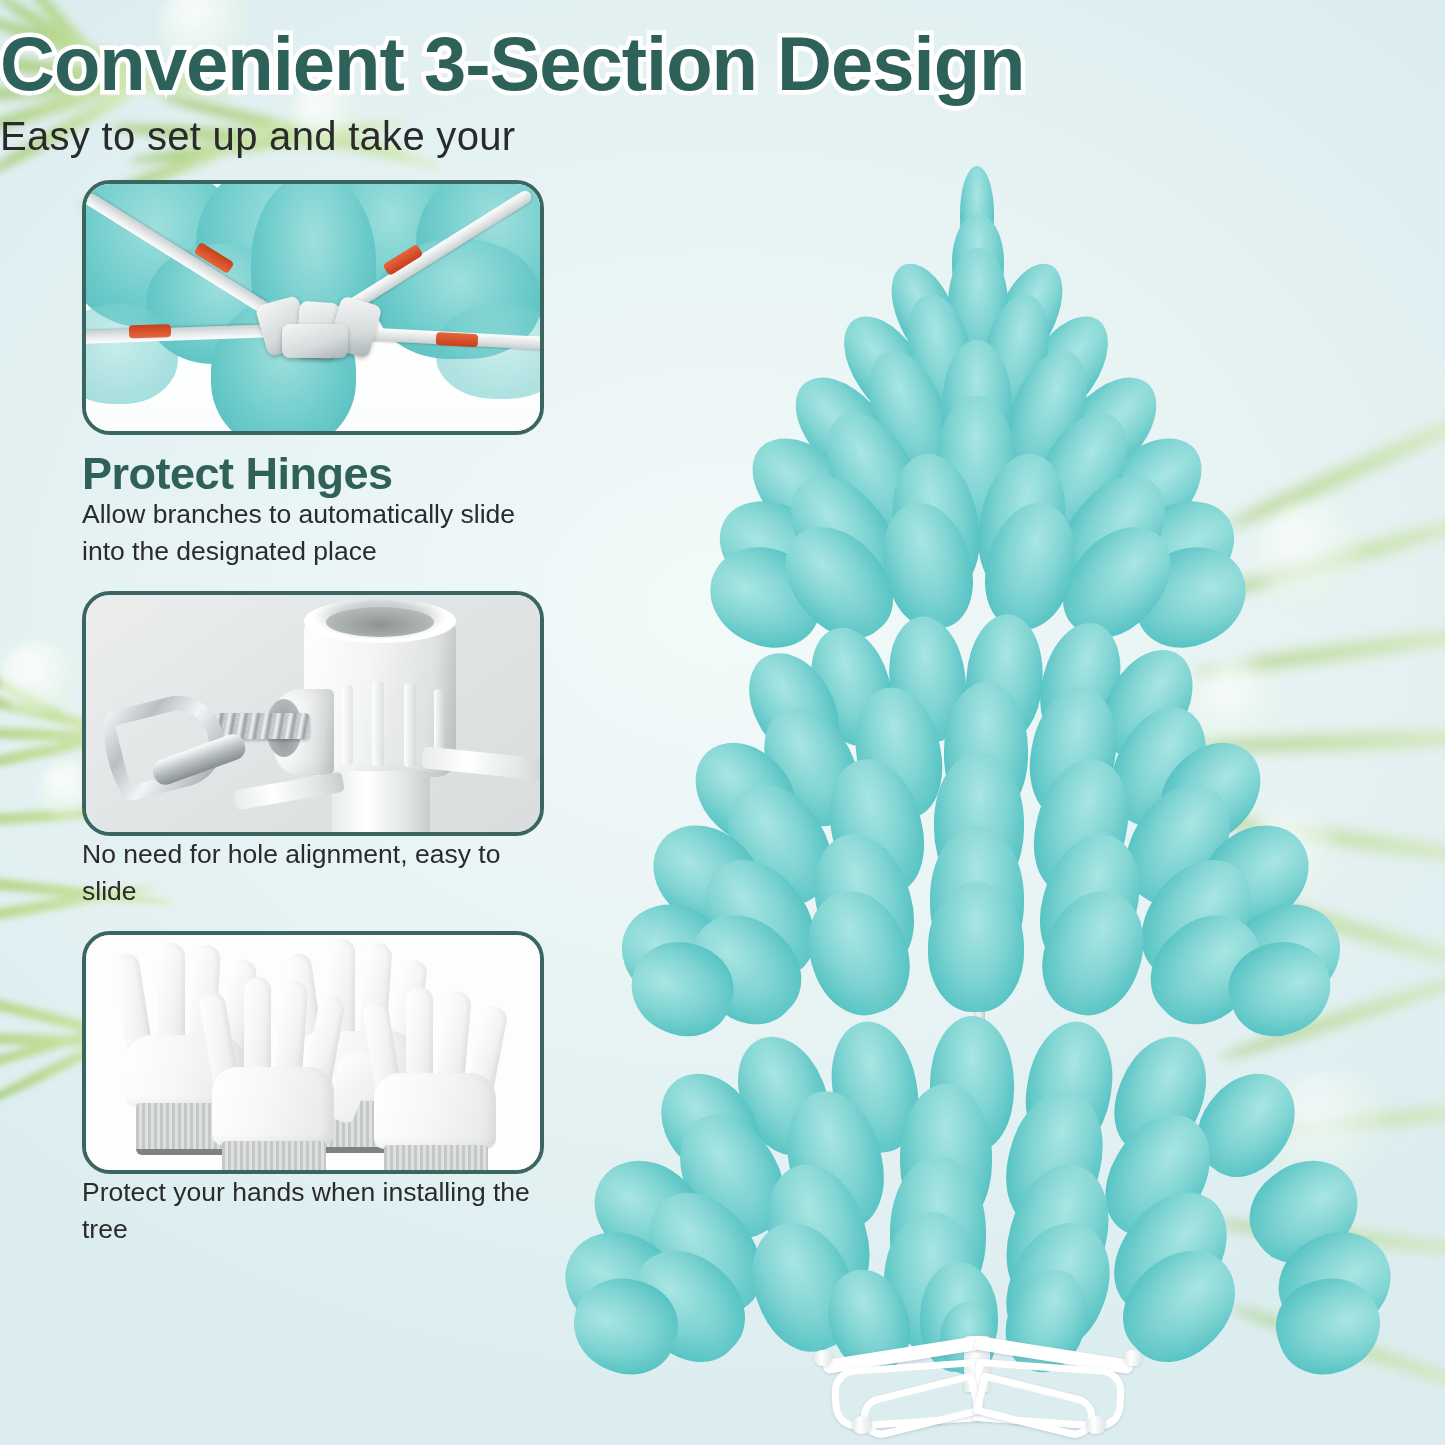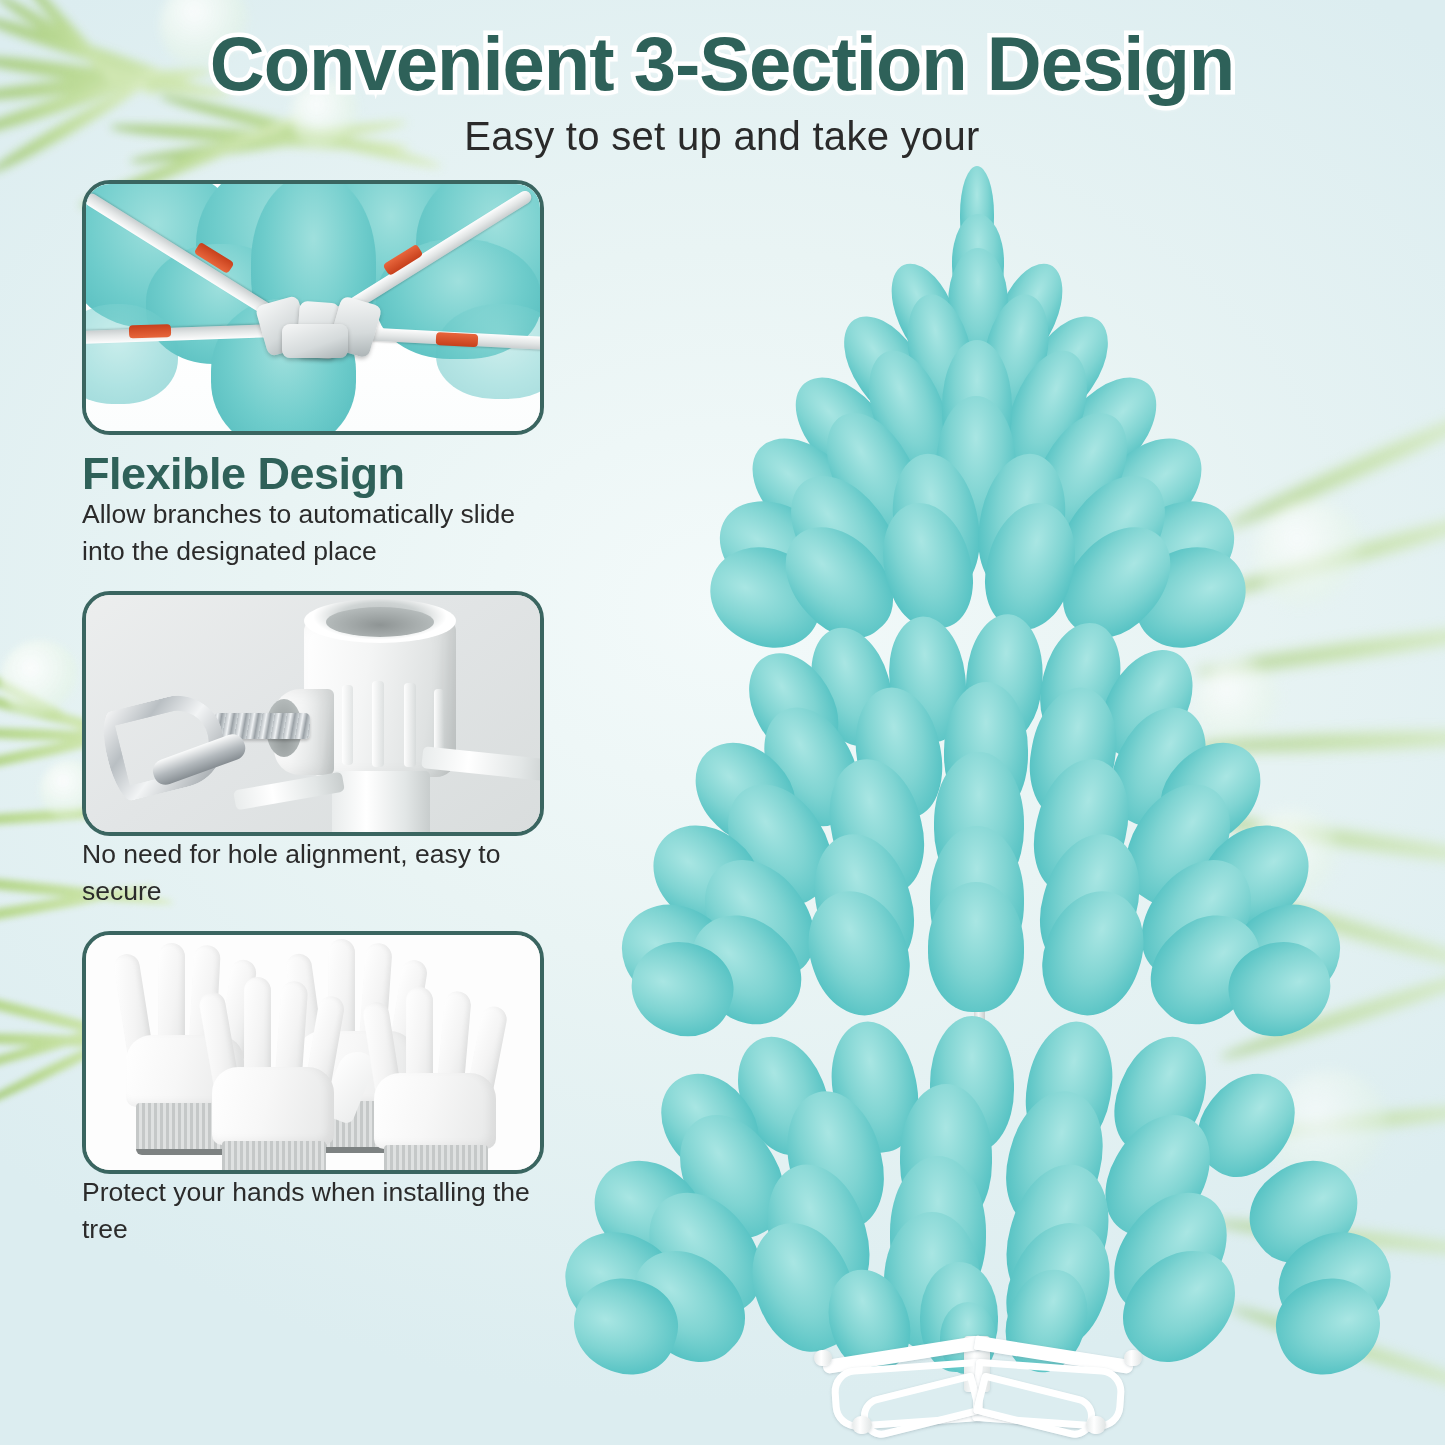--- a/index.html
+++ b/index.html
@@ -40,21 +40,20 @@
 
   .blurwrap-tl { filter: blur(5px); opacity: .88; }
   .blurwrap-l  { filter: blur(3px); opacity: .92; }
   .blurwrap-r  { filter: blur(7px); opacity: .75; }
   .blurwrap-br { filter: blur(6px); opacity: .6; }
 
   
   .header {
     position: absolute;
     top: 24px; left: 0; right: 1px;
-    text-align: center;
     z-index: 12;
   }
   .title {
     font-size: 76px;
     font-weight: 800;
     letter-spacing: -1px;
     color: #2e6159;
     line-height: 1.05;
     -webkit-text-stroke: 9px #ffffff;
     paint-order: stroke fill;
@@ -364,21 +363,21 @@
           <div class="pole-grip" style="left:145px; top:78px;  width:40px; transform:rotate(-148deg);"></div>
           <div class="pole-grip" style="left:300px; top:80px;  width:40px; transform:rotate(-32deg);"></div>
           <div class="pole-grip" style="left:85px;  top:140px; width:42px; transform:rotate(178deg);"></div>
           <div class="pole-grip" style="left:350px; top:148px; width:42px; transform:rotate(3deg);"></div>
           <div class="hub" style="left:175px; top:116px; width:44px; height:52px; transform:rotate(-16deg);"></div>
           <div class="hub" style="left:212px; top:118px; width:40px; height:56px; transform:rotate(4deg);"></div>
           <div class="hub" style="left:248px; top:116px; width:42px; height:54px; transform:rotate(16deg);"></div>
           <div class="hub" style="left:196px; top:140px; width:66px; height:34px;"></div>
         </div>
       </div>
-      <div class="f-title">Flexible Design</div>
+      <div class="f-title">Protect Hinges</div>
       <div class="f-desc">Allow branches to automatically slide into the designated place</div>
     </div>
 
     <div class="feature feature-2">
       <div class="media">
         <div class="screw-bg"></div>
         <div>
           <div class="collar" style="left:218px; top:24px; width:152px; height:158px; border-radius:12px 12px 20px 20px;"></div>
           <div class="collar-top" style="left:218px; top:4px;  width:152px; height:44px;"></div>
           <div class="collar-bore" style="left:240px; top:12px; width:108px; height:30px;"></div>
@@ -394,21 +393,21 @@
           <div class="post" style="left:246px; top:176px; width:98px; height:72px;"></div>
           <div class="post" style="left:336px; top:158px; width:132px; height:22px; transform:rotate(6deg);"></div>
           <div class="post" style="left:148px; top:186px; width:110px; height:20px; transform:rotate(-10deg);"></div>
         </div>
         <div>
           <div class="bolt-shaft" style="left:128px; top:118px; width:96px;"></div>
           <div class="bolt-eye" style="left:20px; top:104px; width:118px; height:92px;"></div>
           <div class="bolt-tip" style="left:68px; top:168px; width:96px; transform:rotate(-20deg);"></div>
         </div>
       </div>
-      <div class="f-desc">No need for hole alignment, easy to secure</div>
+      <div class="f-desc">No need for hole alignment, easy to slide</div>
     </div>
 
     <div class="feature feature-3">
       <div class="media">
         <div class="gloves-bg"></div>
 
         <div class="glove" style="left:34px; top:8px;">
           <div class="finger" style="left:8px;   top:10px; width:26px; height:104px; transform:rotate(-9deg);"></div>
           <div class="finger" style="left:38px;  top:0px;  width:27px; height:116px;"></div>
           <div class="finger" style="left:68px;  top:2px;  width:27px; height:114px; transform:rotate(3deg);"></div>

